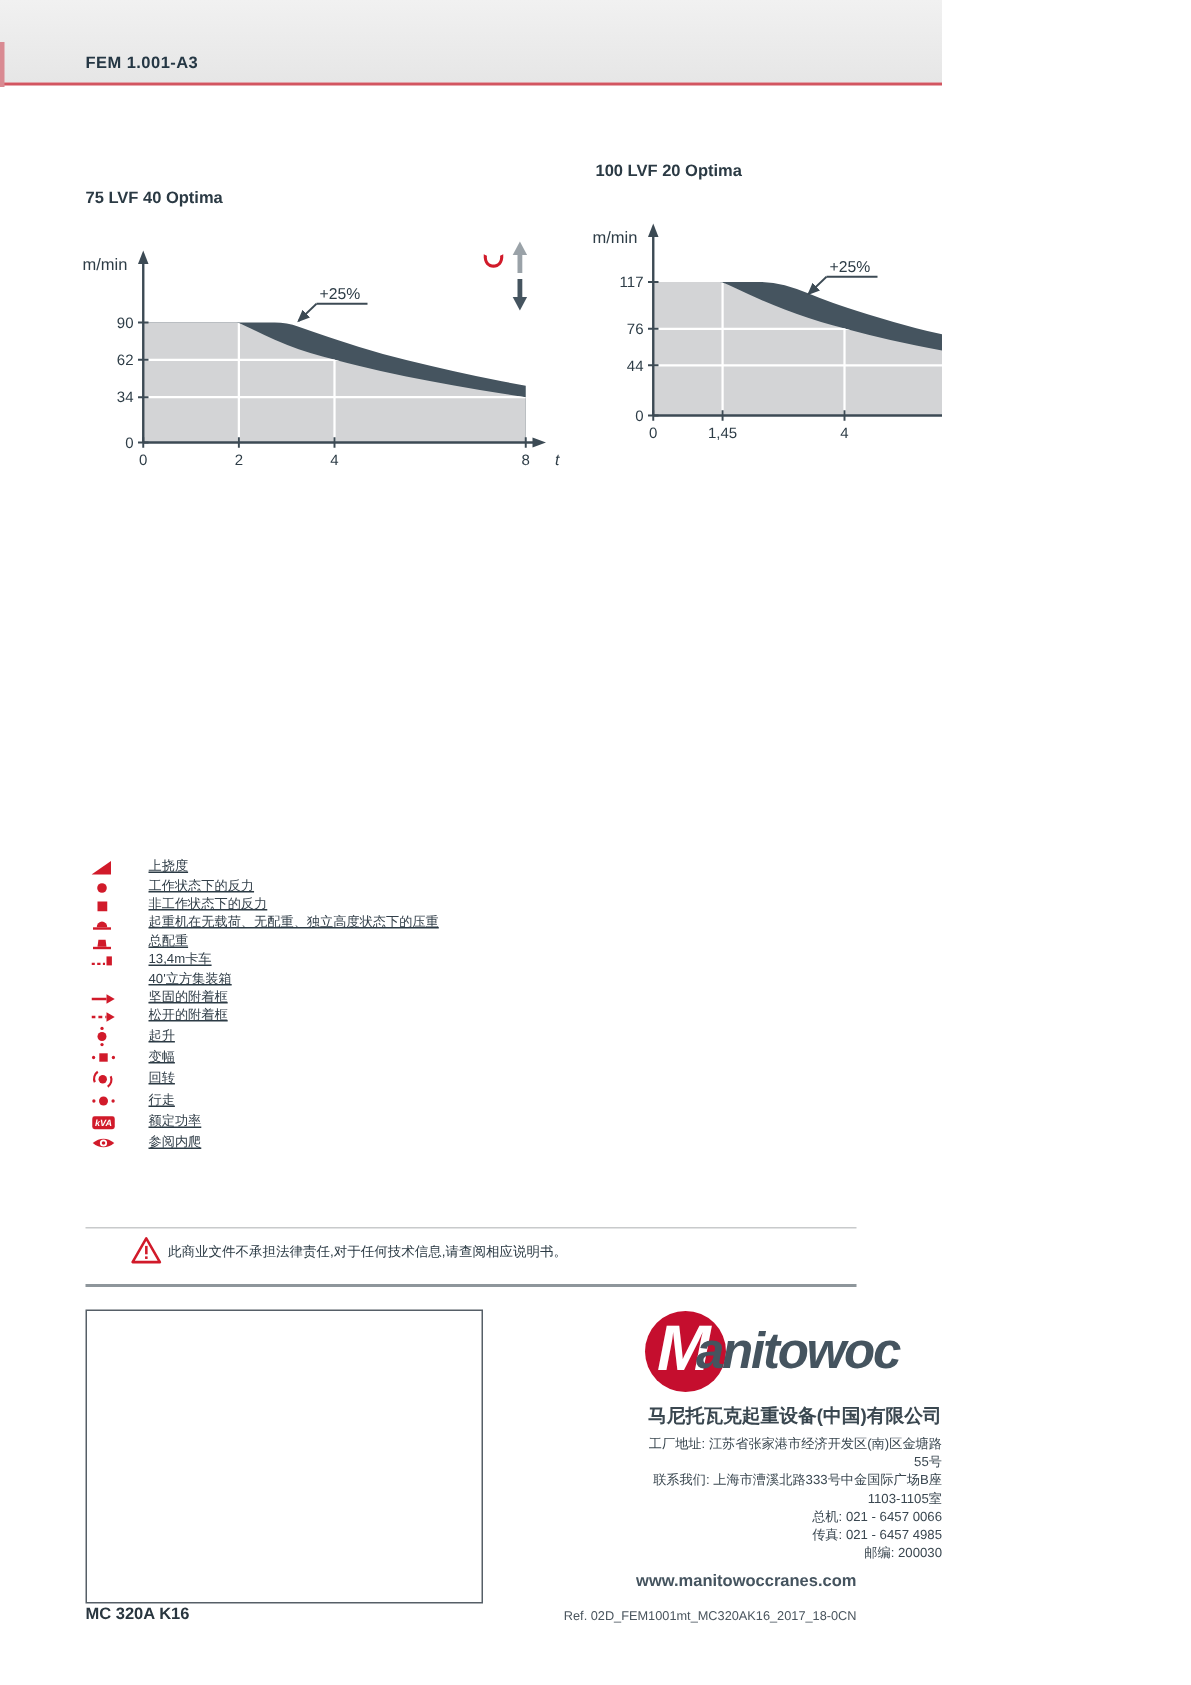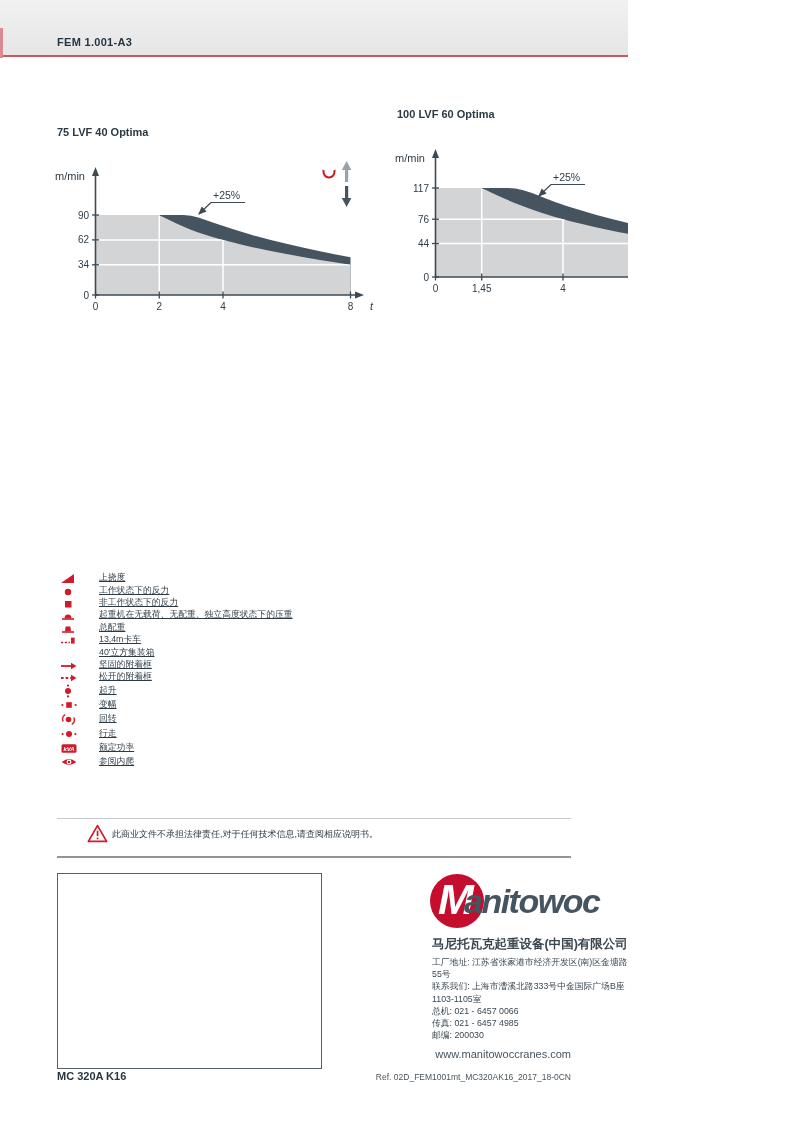--- a/index.html
+++ b/index.html
@@ -1,17 +1,17 @@
 <!DOCTYPE html>
 <html><head>
 <meta charset="utf-8">
 <style>
   html,body{margin:0;padding:0;background:#fff;}
   .page{position:relative;width:628px;height:1123px;background:#fff;overflow:hidden;
-        font-family:"Liberation Sans",sans-serif;color:#2b3a44;}
+        font-family:"Liberation Sans",sans-serif;color:#2b3a44;text-align:right;}
   
   .hdr{position:absolute;left:0;top:0;right:0;height:55px;
        background:linear-gradient(#f1f1f1,#e6e6e6);border-bottom:2.5px solid #d25560;}
   .hdr::before{content:"";position:absolute;left:0;bottom:-2.5px;width:3px;height:30px;background:#d98a92;}
   .hdr .std{position:absolute;left:57px;bottom:7px;font-size:11px;font-weight:bold;color:#253744;letter-spacing:.3px;}
   
   .chart{position:absolute;top:108px;width:345px;height:200px;}
   .chart h3{position:absolute;left:12px;top:0;margin:0;font-size:11px;font-weight:bold;color:#2b3a44;}
   .chart svg{position:absolute;left:0;top:30px;}
   
@@ -27,21 +27,21 @@
   .notice .ntext{position:absolute;left:55px;top:9px;font-size:9px;color:#2b3a44;}
   
   .stamp{position:absolute;left:57px;top:873px;width:263px;height:194px;border:1.5px solid #565f67;background:#fff;}
   .logo{position:absolute;left:430px;top:874px;height:56px;width:260px;}
   .logo .lc{position:absolute;left:0;top:0;width:54px;height:54px;border-radius:50%;}
   .logo .lm{position:absolute;left:8px;top:1px;font-style:italic;font-weight:bold;font-size:43px;color:#fff;}
   .logo .lr{position:absolute;left:34px;top:8px;font-style:italic;font-weight:bold;font-size:34px;letter-spacing:-1.5px;}
   .logo .reg{position:absolute;left:247px;top:8px;font-size:11px;}
   .cname{position:absolute;left:432px;top:936px;font-size:12.5px;font-weight:bold;color:#3a4750;}
   .addr{position:absolute;left:432px;top:956px;font-size:8.8px;line-height:12.2px;color:#3a4750;}
-  .web{position:absolute;right:57px;top:1048px;font-size:11px;font-weight:normal;color:#45545f;text-decoration:none;}
+  .web{position:absolute;right:57px;top:1048px;font-size:11px;font-weight:bold;color:#45545f;text-decoration:none;}
   .ref{position:absolute;right:57px;top:1072px;font-size:8.5px;color:#4a555e;}
   .model{position:absolute;left:57px;top:1070px;font-size:11px;font-weight:bold;color:#29363f;}
 </style>
 </head>
 <body>
 
 <div class="page">
 
   <header class="hdr">
     <span class="std">FEM 1.001-A3</span>
@@ -105,21 +105,21 @@
             <rect x="4" y="9" width="3.2" height="13" fill="#9aa2a8"></rect>
             <polygon points="0.8,10 10.4,10 5.6,1" fill="#9aa2a8"></polygon>
           </g>
           <g transform="translate(296,4)">
             <rect x="4" y="26" width="3.2" height="13" fill="#45545f"></rect>
             <polygon points="0.8,38 10.4,38 5.6,47" fill="#45545f"></polygon>
           </g>
         </svg>
     </div>
     <div class="chart" style="left:385px;">
-      <h3>100 LVF 60 Optima</h3>
+      <h3>100 LVF 20 Optima</h3>
       <svg id="chart-1" width="340" height="168" viewBox="0 0 340 168">
           <defs>
             <marker id="ah1" markerWidth="8" markerHeight="8" refX="6" refY="3" orient="auto">
               <path d="M0,0 L7,3 L0,6 Z" fill="#3c4a54"></path>
             </marker>
             <clipPath id="clip1">
               <path d="M50.5,50 Q93.53125,50 95.125,50 Q96.71875,50 105.484375,54.18376068376068 Q114.25,58.36752136752136 122.21875,61.79059829059829 Q130.1875,65.21367521367522 138.15625,68.25641025641025 Q146.125,71.2991452991453 154.09375,73.96153846153845 Q162.0625,76.62393162393163 170.03125,78.90598290598291 Q178,81.18803418803418 193.9375,85.18162393162393 Q209.875,89.17521367521368 225.8125,92.40811965811966 Q241.75,95.64102564102564 257.6875,98.3034188034188 Q273.625,100.96581196581197 289.5625,103.24786324786325 L305.5,105.52991452991452 L305.5,139 L50.5,139 Z"></path>
             </clipPath>
           </defs>
           <path d="M50.5,50 Q93.53125,50 95.125,50 Q96.71875,50 105.484375,50 Q114.25,50 122.21875,50 Q130.1875,50 138.15625,52.18696581196581 Q146.125,54.373931623931625 154.09375,57.70192307692308 Q162.0625,61.029914529914535 170.03125,63.88247863247864 Q178,66.73504273504274 193.9375,71.72702991452991 Q209.875,76.71901709401709 225.8125,80.76014957264957 Q241.75,84.80128205128204 257.6875,88.1292735042735 Q273.625,91.45726495726495 289.5625,94.30982905982906 L305.5,97.16239316239316 L305.5,139 L50.5,139 Z" fill="#45545f"></path>

